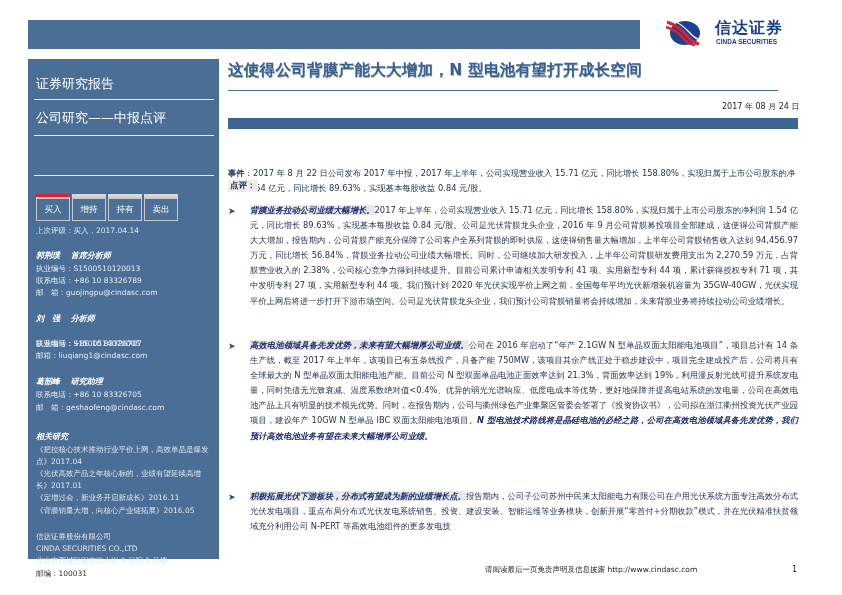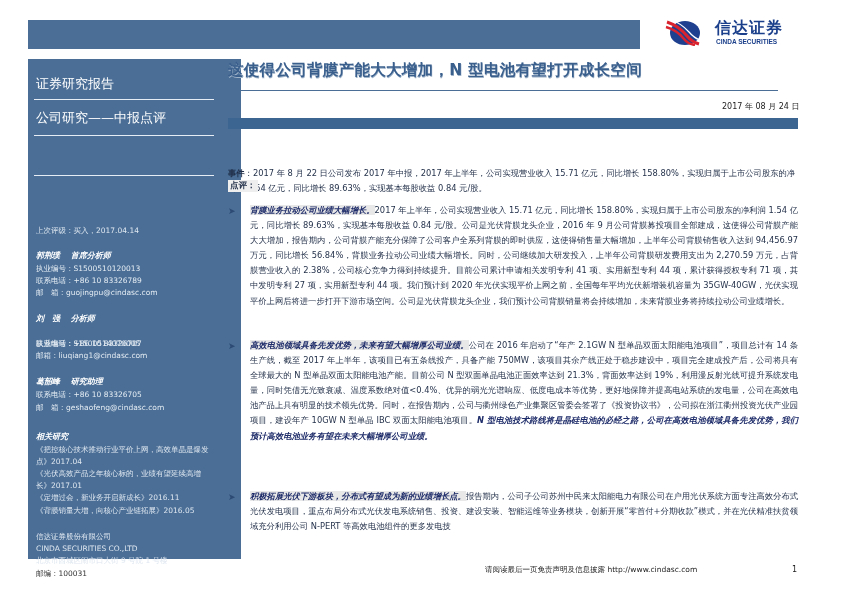--- a/index.html
+++ b/index.html
@@ -4,21 +4,21 @@
 <style>
   html, body { margin:0; padding:0; }
   body { width:842px; height:595px; background:#ffffff; position:relative; overflow:hidden;
          font-family:"DejaVu Sans", "Liberation Sans", sans-serif; color:#1a1a1a; }
   .top-bar { position:absolute; left:28px; top:20px; width:612px; height:29px; background:#4a6e96; }
   .logo { position:absolute; left:655px; top:14px; width:180px; height:40px; }
   .logo-mark { position:absolute; left:10px; top:4px; width:36px; height:28px; }
   .logo-cn { position:absolute; left:60px; top:4px; font-size:16px; font-weight:bold; color:#1b3f8a; letter-spacing:1px; }
   .logo-en { position:absolute; left:61px; top:24px; font-size:6.5px; font-weight:bold; color:#1b3f8a; font-family:"Liberation Sans", sans-serif; }
 
-  .sidebar { position:absolute; left:28px; top:59px; width:213px; height:500px; background:#4a6e96; color:#ffffff; }
+  .sidebar { position:absolute; left:28px; top:59px; width:191px; height:500px; background:#4a6e96; color:#ffffff; }
   .sb-row { position:absolute; left:8px; font-size:13px; color:#ffffff; }
   .sb-divider { position:absolute; left:6px; width:180px; height:1px; background:#e6edf4; }
   .rating-bar { position:absolute; left:8px; top:135px; width:170px; height:27px; }
   .rating-btn { position:absolute; top:0; width:34px; height:27px; background:#c9c9c9; }
   .rating-btn .cap { position:absolute; left:0; top:0; width:100%; height:3px; background:#d8d8d8; }
   .rating-btn.active .cap { background:#d9232e; }
   .rating-btn .face { position:absolute; left:1px; top:5px; right:1px; bottom:1px; background:#4d7097; color:#fff; font-size:8.5px; text-align:center; line-height:20px; }
   .sb-small { position:absolute; left:8px; font-size:7.5px; color:#dfe7f0; line-height:12px; }
   .sb-name { position:absolute; left:8px; font-size:8px; font-weight:bold; font-style:italic; color:#ffffff; }
   .sb-info { position:absolute; left:8px; font-size:7.5px; color:#e6edf4; line-height:12.5px; }
@@ -55,20 +55,38 @@
   <div class="logo-en">CINDA SECURITIES</div>
 </div>
 
 <div class="sidebar">
   <div class="sb-row" style="top:16px;">证券研究报告</div>
   <div class="sb-divider" style="top:40px;"></div>
   <div class="sb-row" style="top:50px;">公司研究——中报点评</div>
   <div class="sb-divider" style="top:76px;"></div>
   <div class="sb-divider" style="top:116px;"></div>
 
+  <div class="rating-bar">
+    <div class="rating-btn active" style="left:0;">
+      <div class="cap"></div>
+      <div class="face">买入</div>
+    </div>
+    <div class="rating-btn" style="left:36px;">
+      <div class="cap"></div>
+      <div class="face">增持</div>
+    </div>
+    <div class="rating-btn" style="left:72px;">
+      <div class="cap"></div>
+      <div class="face">持有</div>
+    </div>
+    <div class="rating-btn" style="left:108px;">
+      <div class="cap"></div>
+      <div class="face">卖出</div>
+    </div>
+  </div>
   <div class="sb-small" style="top:166px;">上次评级：买入，2017.04.14</div>
 
   <div class="sb-name" style="top:191px;">郭荆璞　 首席分析师</div>
   <div class="sb-info" style="top:204px;">执业编号：S1500510120013</div>
   <div class="sb-info" style="top:216px;">联系电话：+86 10 83326789</div>
   <div class="sb-info" style="top:228px;">邮　箱：guojingpu@cindasc.com</div>
 
   <div class="sb-name" style="top:254px;">刘　强　 分析师</div>
   <div class="sb-info" style="top:279px;">执业编号：S1500514070005</div>
   <div class="sb-info" style="top:279px;">联系电话：+86 10 83326707</div>

